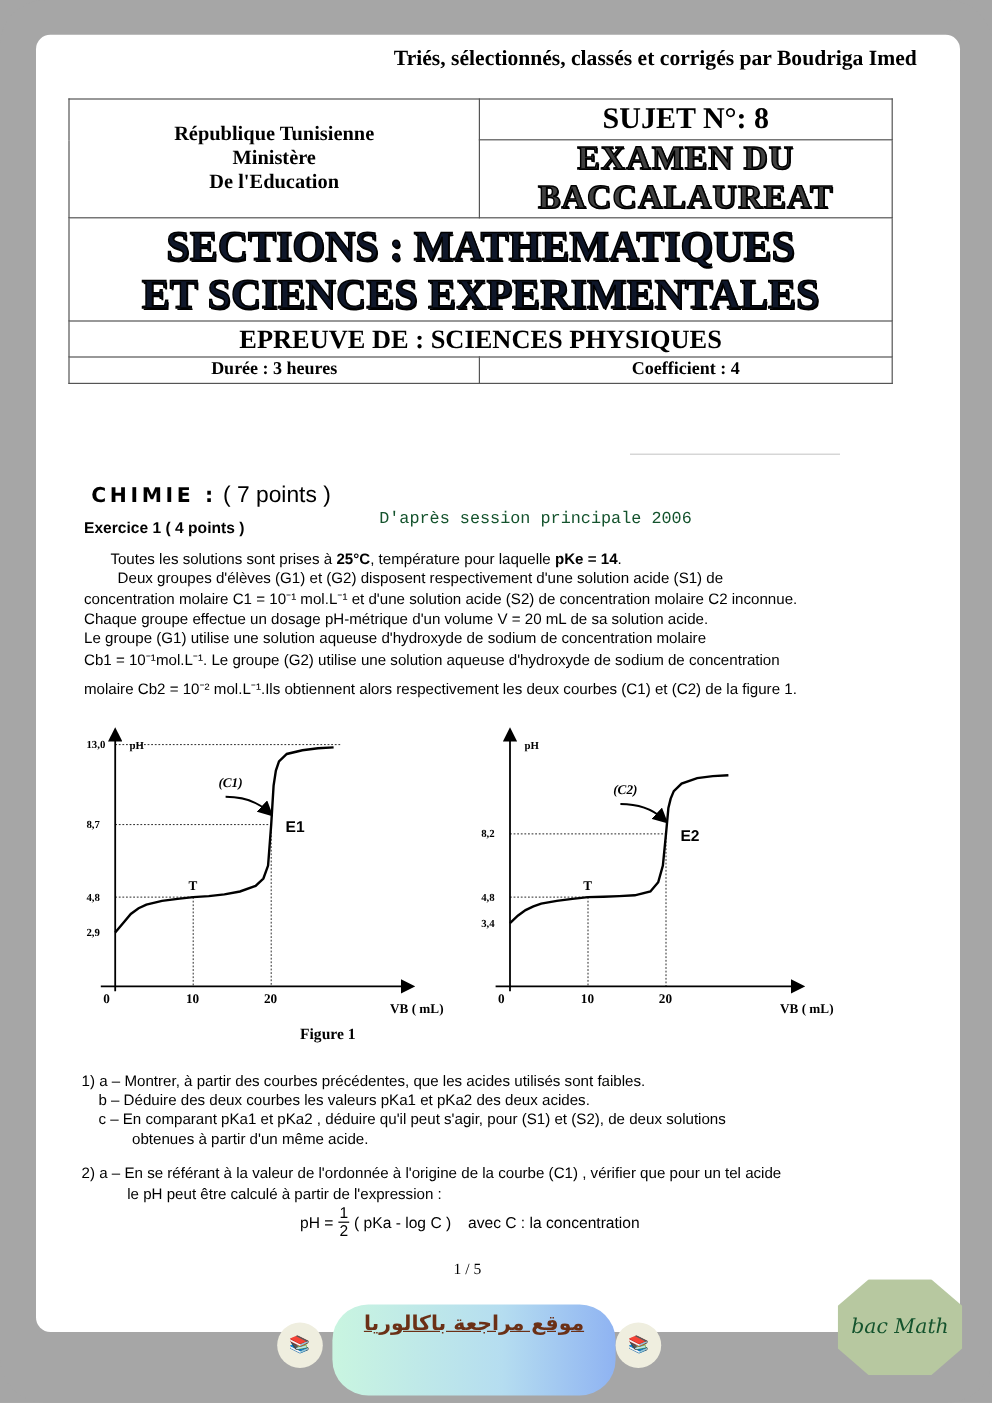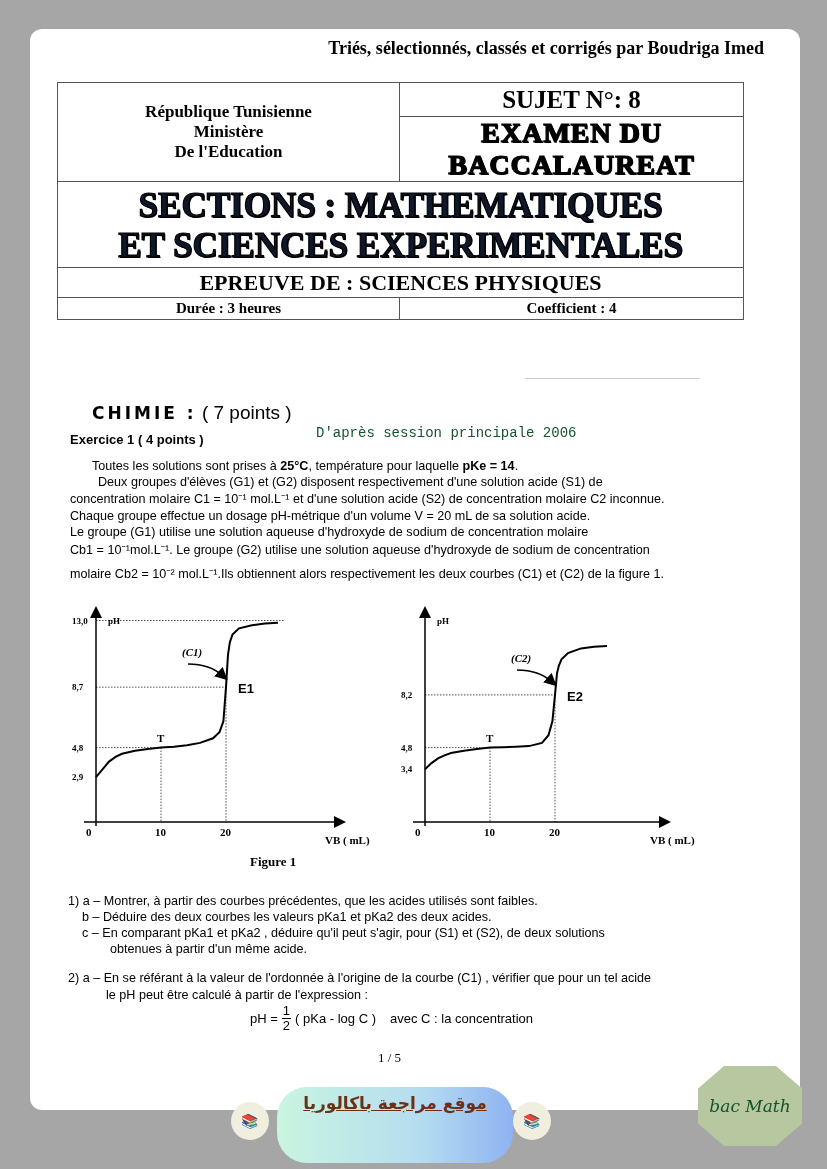--- a/index.html
+++ b/index.html
@@ -21,29 +21,29 @@
   }
 
   table.header {
     position: absolute; left: 57px; top: 82px; width: 687px;
     border-collapse: collapse; font-family: "Liberation Serif", serif;
   }
   table.header td { border: 1px solid #555; text-align: center; vertical-align: middle; }
   .h-left { width: 234px; font-weight: bold; font-size: 17px; line-height: 20px; padding: 2px 0; }
   .h-sujet { font-weight: bold; font-size: 25px; height: 34px; }
   .h-exam { font-weight: bold; font-size: 28px; height: 42px; letter-spacing: 1px;
-    color: #000000; -webkit-text-stroke: 1.2px #000; text-shadow: 1px 1px 0 #000; }
+    color: #404040; -webkit-text-stroke: 1.2px #000; text-shadow: 1px 1px 0 #000; }
   .h-sections { font-weight: bold; font-size: 35px; line-height: 40px; height: 86px; padding-top: 2px;
     color: #0f172a; -webkit-text-stroke: 1.2px #000; text-shadow: 1px 1px 0 #000; }
   .h-epreuve { font-weight: bold; font-size: 22px; height: 30px; }
   .h-duree { font-weight: bold; font-size: 15px; height: 22px; }
 
   .sep-line { position: absolute; left: 525px; top: 378px; width: 175px; height: 1px; background: #ccc; }
 
-  .chimie { position: absolute; left: 92px; top: 402px; font-family: "Liberation Sans", sans-serif; font-size: 19px; }
+  .chimie { position: absolute; left: 76px; top: 402px; font-family: "Liberation Sans", sans-serif; font-size: 19px; }
   .chimie b { font-family: "DejaVu Sans", sans-serif; font-weight: bold; letter-spacing: 3px; font-size: 17px; }
   .ex1 { position: absolute; left: 70px; top: 432px; font-family: "Liberation Sans", sans-serif; font-weight: bold; font-size: 13px; }
   .session { position: absolute; left: 316px; top: 425px; font-family: Liberation Mono, monospace; font-size: 14px; color: #14532d; }
 
   .body-text { position: absolute; left: 70px; width: 650px; font-family: "Liberation Sans", sans-serif; font-size: 12.6px; line-height: 16px; white-space: nowrap; }
 
   .fig { position: absolute; }
   .fig svg { overflow: visible; }
   .fig text { font-family: "Liberation Serif", serif; font-weight: bold; font-size: 9px; }
   .fig .lbl { font-size: 11px; }

